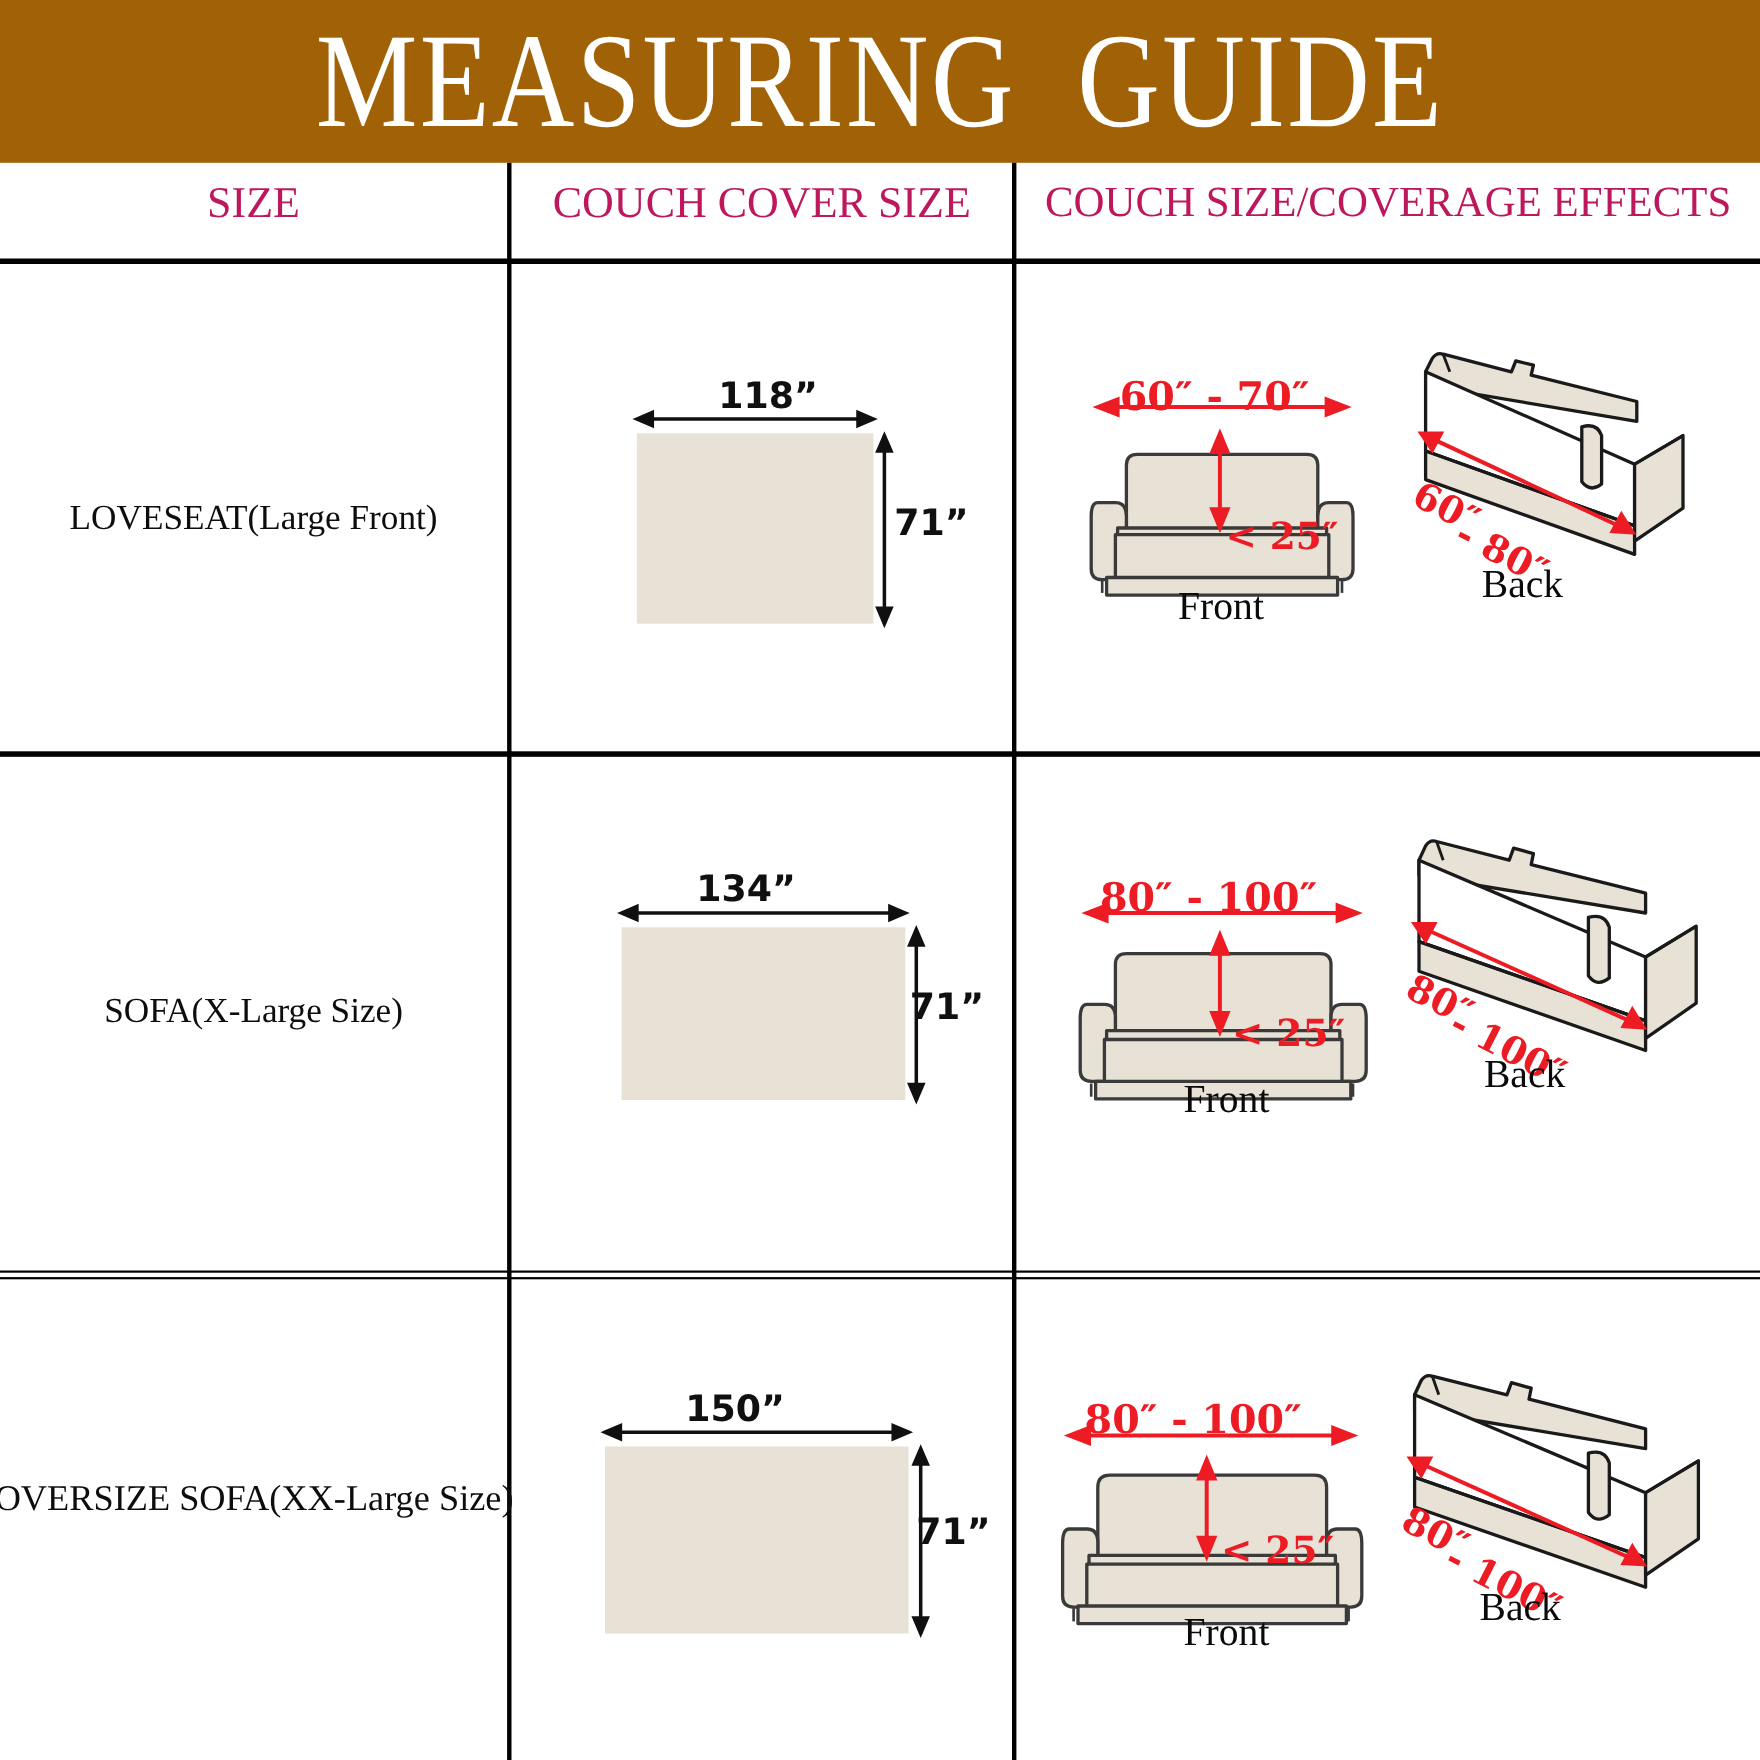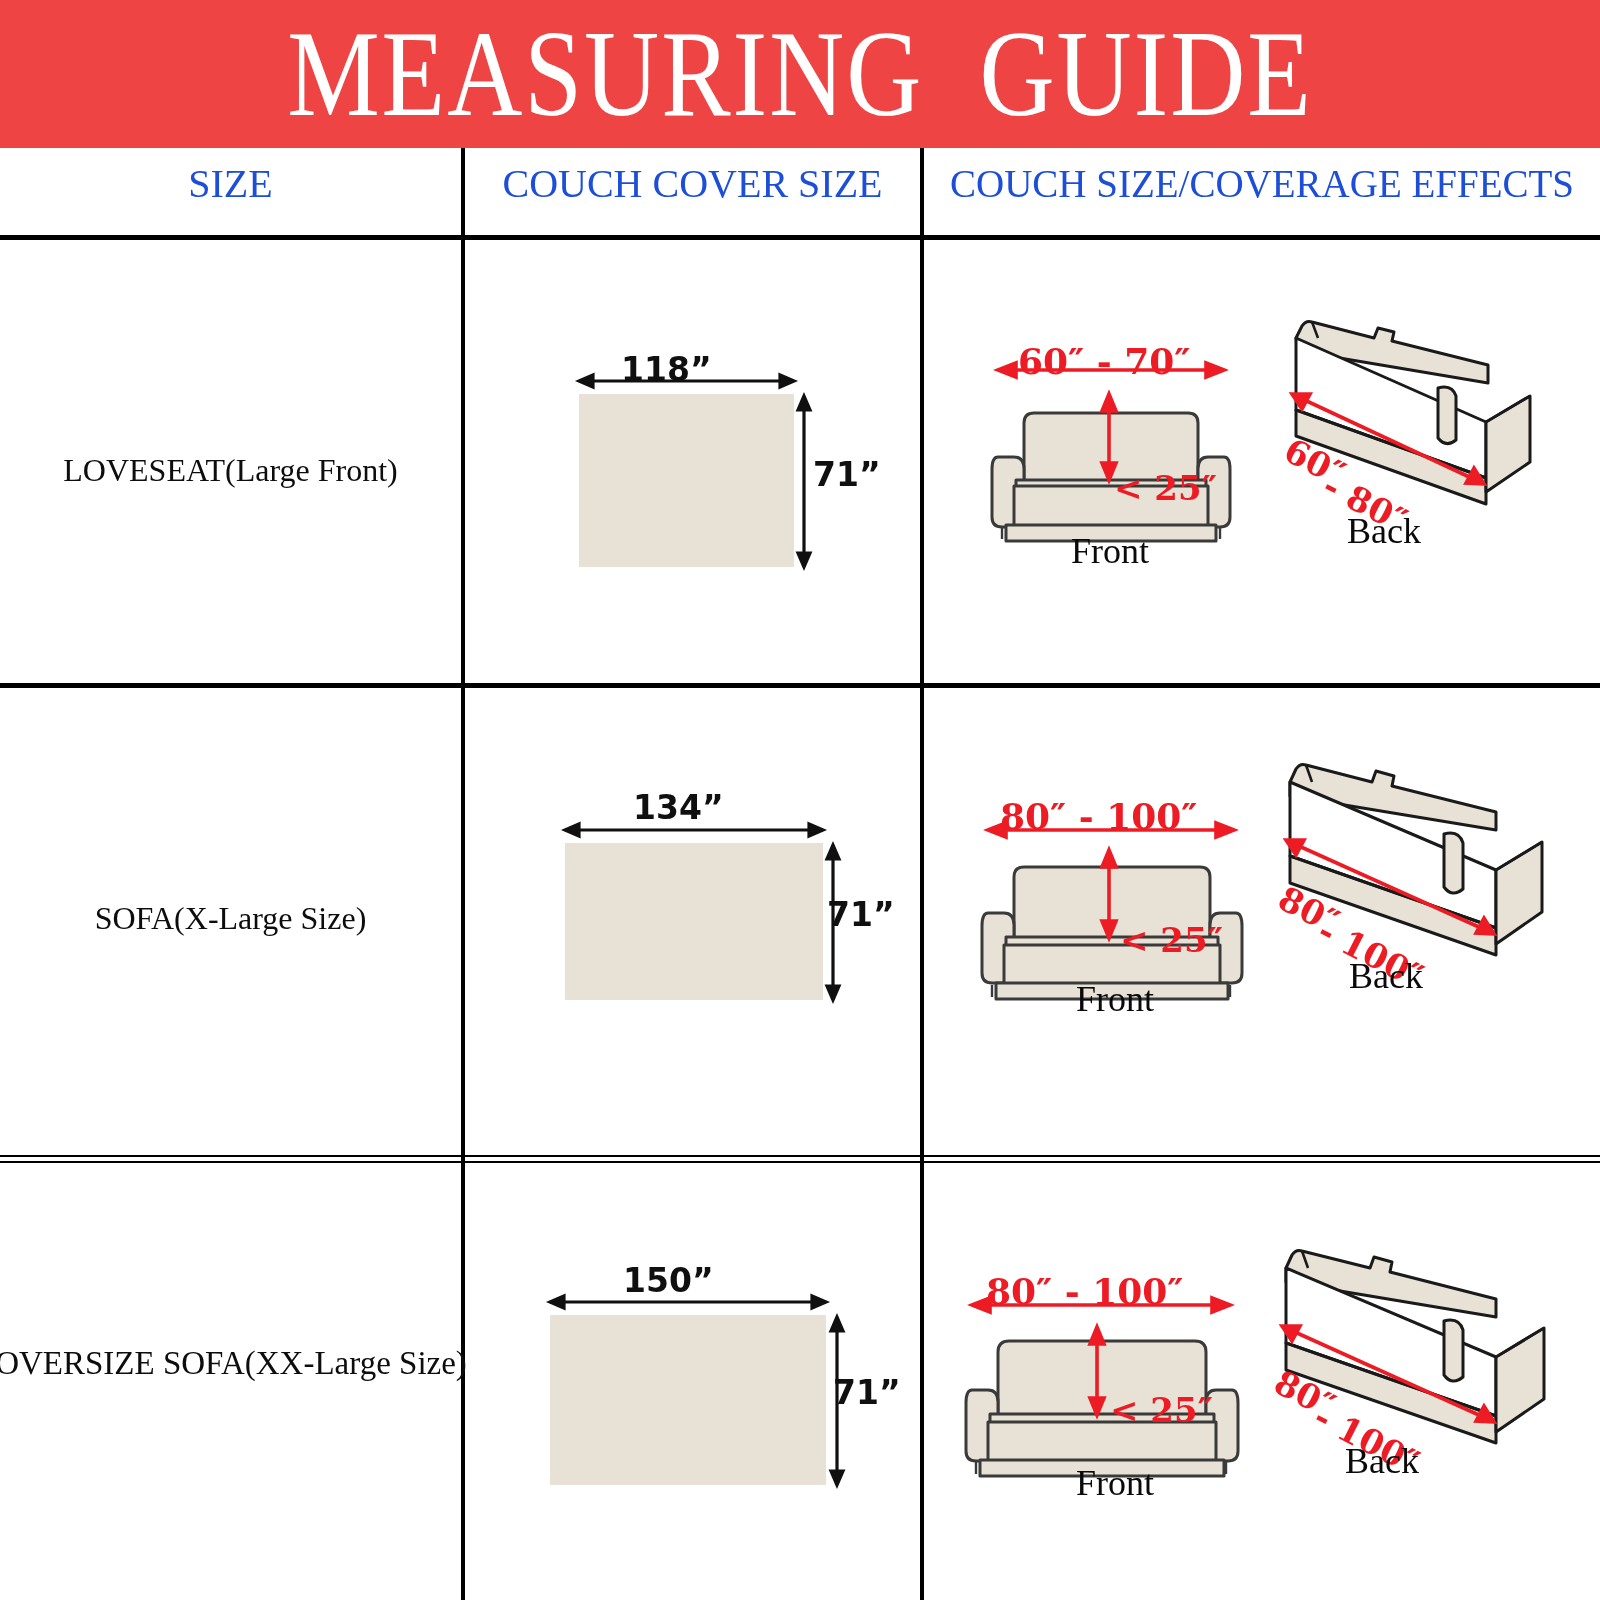--- a/index.html
+++ b/index.html
@@ -18,21 +18,21 @@
     height: 1600px;
     background: #ffffff;
   }
 
   
   .banner {
     position: absolute;
     left: 0; top: 0;
     width: 1600px;
     height: 148px;
-    background: #ef4444;
+    background: #a16207;
     display: flex;
     align-items: center;
     justify-content: center;
   }
   .banner-title {
     color: #ffffff;
     font-family: "Liberation Serif", "DejaVu Serif", serif;
     font-size: 104px;
     line-height: 1;
     letter-spacing: 2px;
@@ -66,21 +66,21 @@
 
   
   .head-cell {
     position: absolute;
     top: 148px;
     height: 71px;
     display: flex;
     align-items: center;
     justify-content: center;
     font-size: 40px;
-    color: #1d4ed8;
+    color: #be185d;
     white-space: nowrap;
   }
   .head-cell.h1 { left: 0;    width: 461px; }
   .head-cell.h2 { left: 465px; width: 455px; border-radius: 12px; }
   .head-cell.h3 { left: 924px; width: 676px; font-size: 39px; }
 
   
   .size-name {
     position: absolute;
     left: 0;
@@ -151,21 +151,21 @@
   <div class="head-cell h1">SIZE</div>
   <div class="head-cell h2">COUCH COVER SIZE</div>
   <div class="head-cell h3">COUCH SIZE/COVERAGE EFFECTS</div>
 
   <div>
 
     <div class="size-name" style="top:452px;">LOVESEAT(Large Front)</div>
 
     <div class="cover" style="left:465px; top:250px; width:455px; height:420px;">
       <div class="rect" style="left:114px; top:144px; width:215px; height:173px;"></div>
-      <div class="wlabel" style="left:156px; top:90px;margin-top:10px;">118”</div>
+      <div class="wlabel" style="left:188px; top:90px;">118”</div>
       <div class="hlabel" style="left:348px; top:205px;">71”</div>
       <svg style="left:0; top:0;" width="455" height="420" viewBox="0 0 455 420">
         <g stroke="#101010" stroke-width="3.2" fill="#101010">
           <line x1="114" y1="131" x2="329" y2="131"></line>
           <polygon points="114,131 128,125 128,137"></polygon>
           <polygon points="329,131 315,125 315,137"></polygon>
           <line x1="339" y1="146" x2="339" y2="317"></line>
           <polygon points="339,146 333,160 345,160"></polygon>
           <polygon points="339,317 333,303 345,303"></polygon>
         </g>

